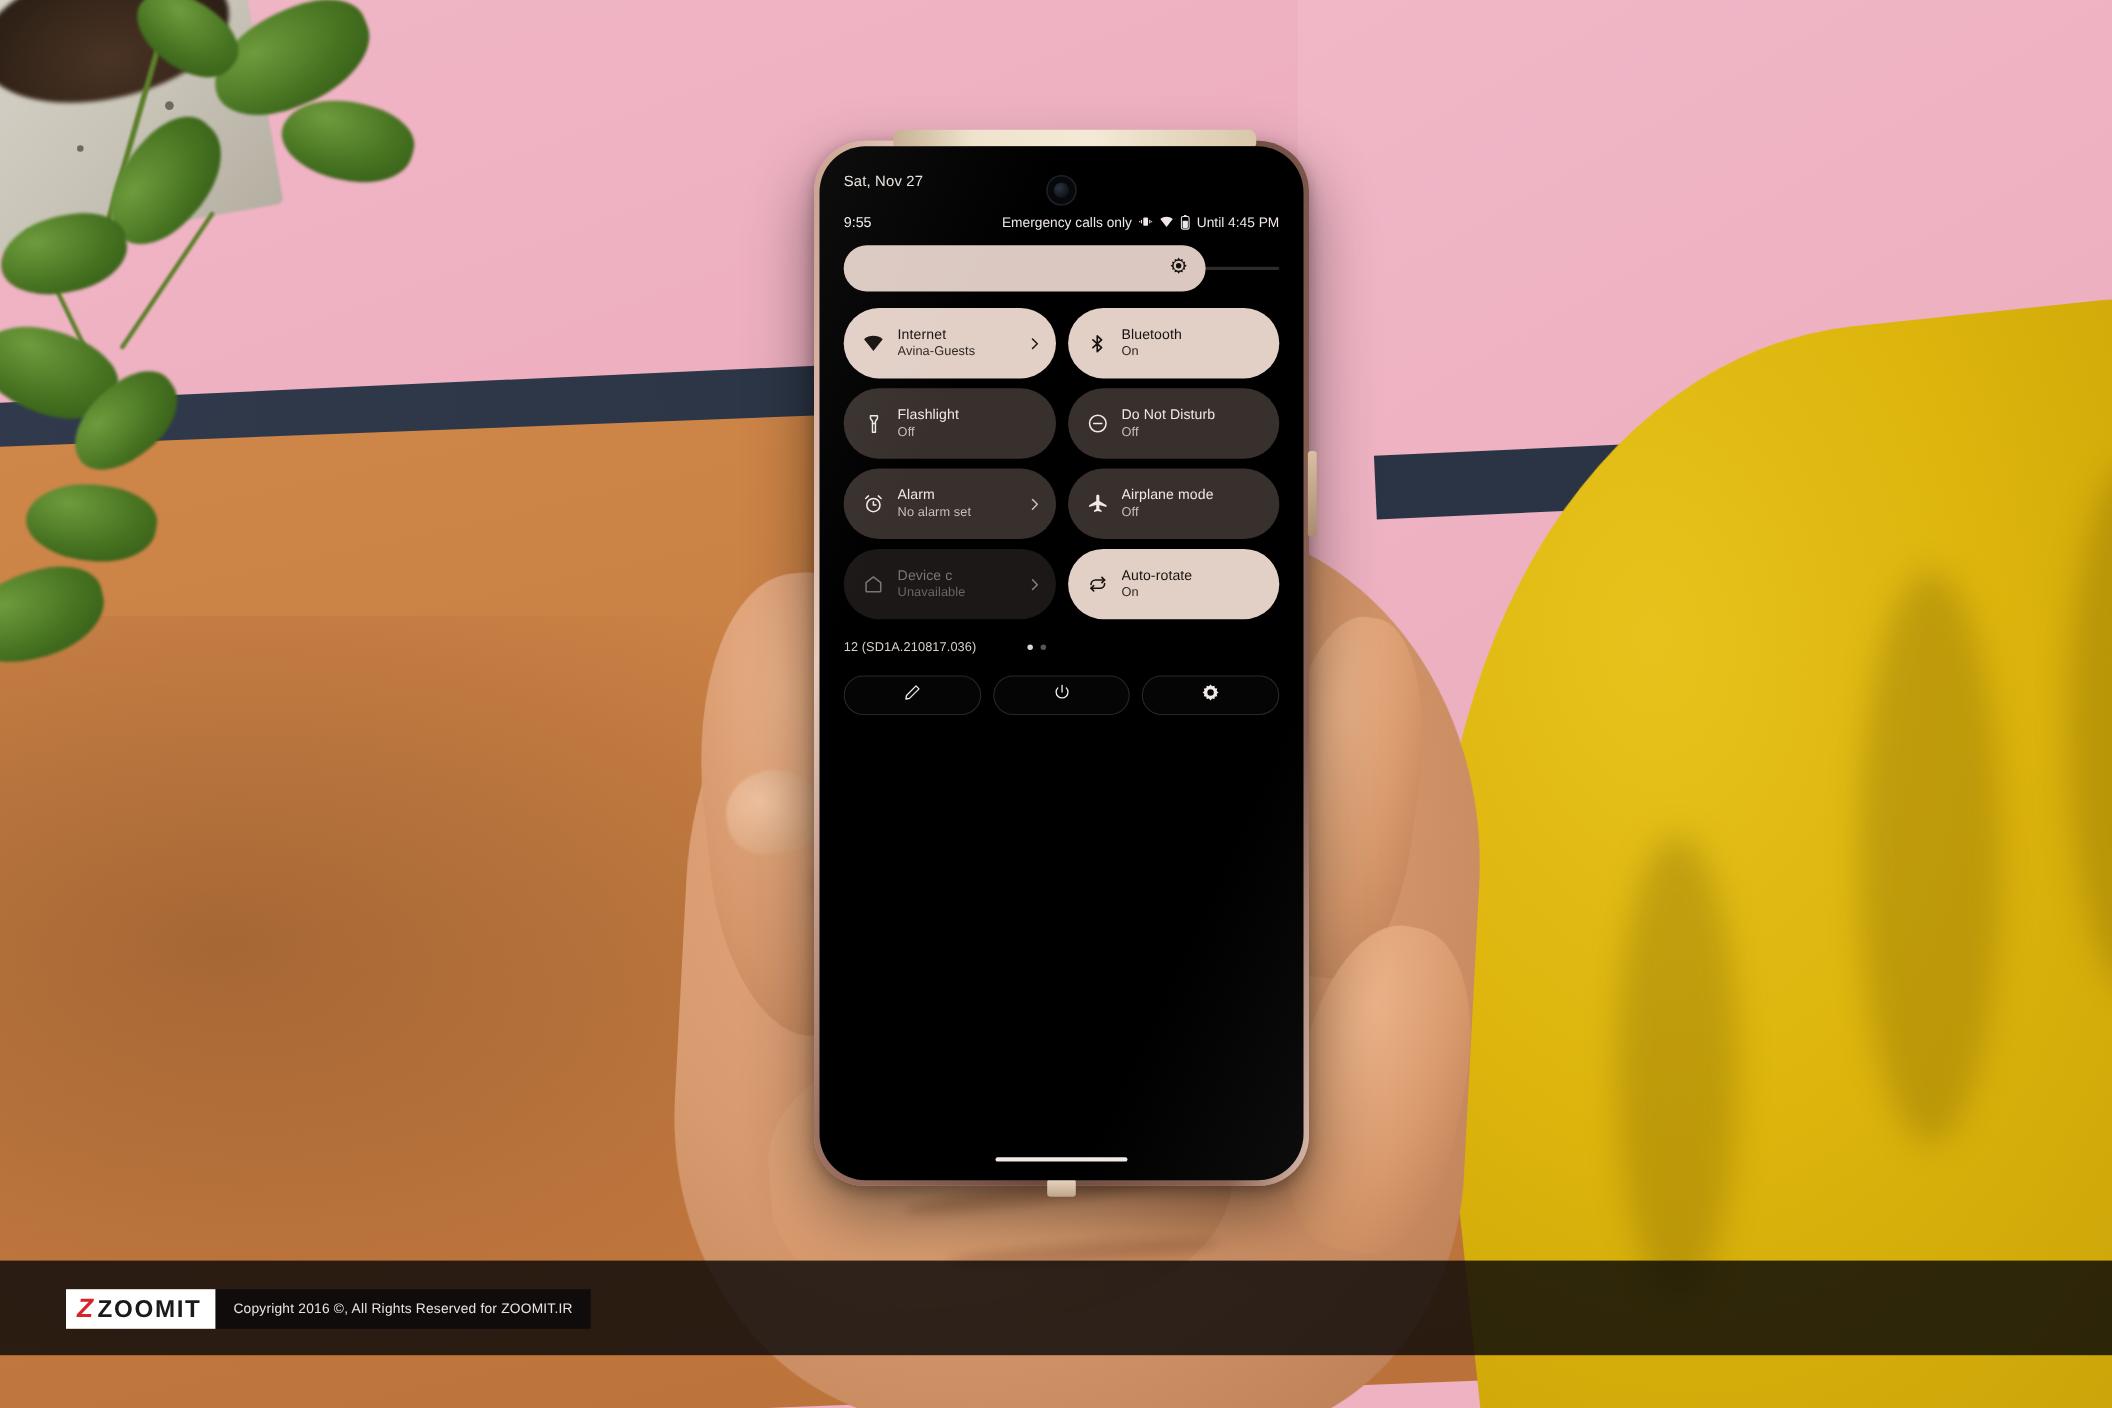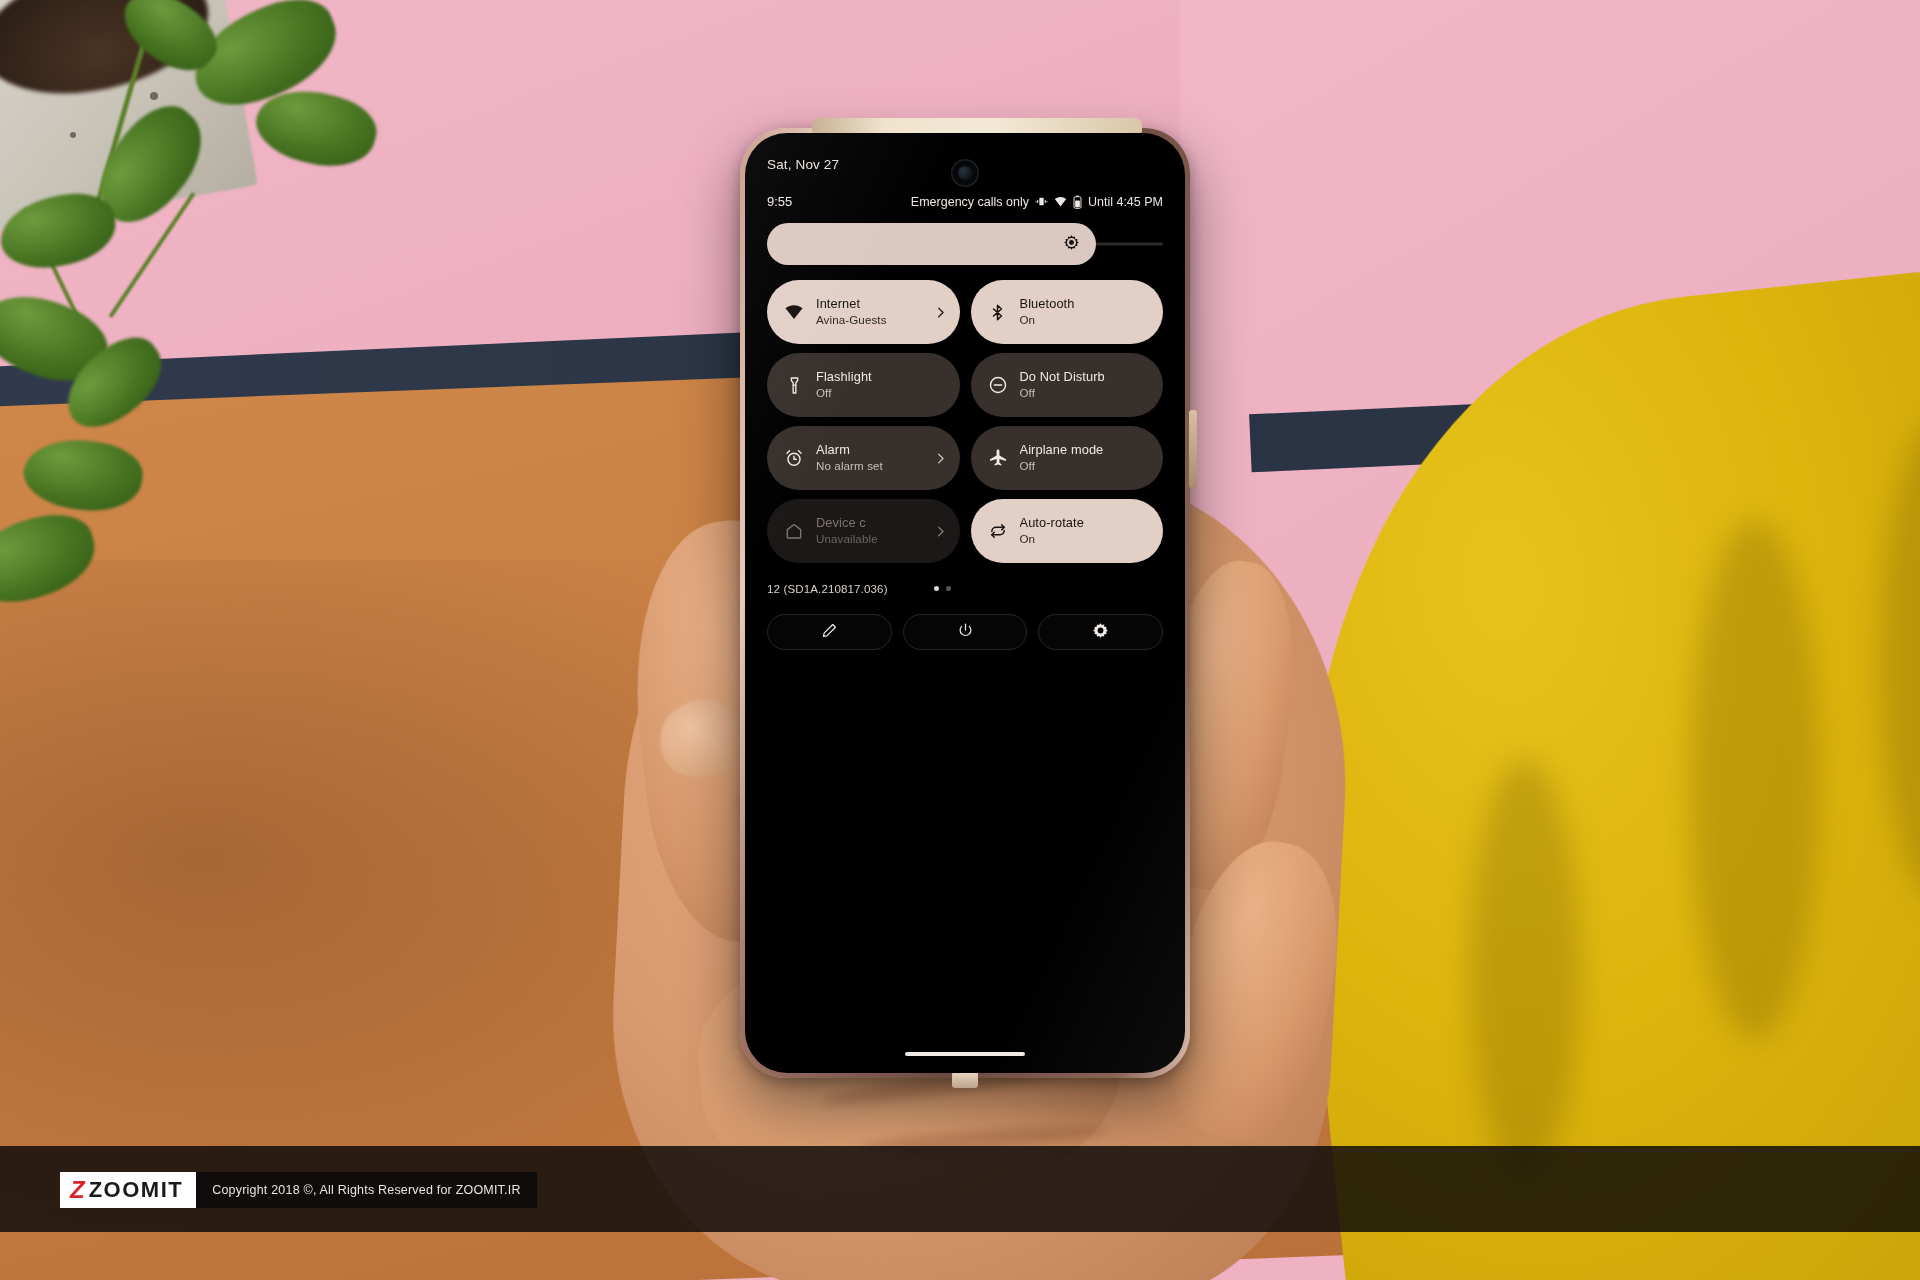--- a/index.html
+++ b/index.html
@@ -667,16 +667,16 @@
       <div class="screen-gloss"></div>
     </div>
   </div>
 
   <div class="wm-strip"></div>
   <div class="watermark">
     <div class="wm-logo">
       <span class="wm-z">Z</span>
       <span class="wm-zoomit">ZOOMIT</span>
     </div>
-    <div class="wm-copy">Copyright 2018 ©, All Rights Reserved for ZOOMIT.IR</div>
+    <div class="wm-copy">Copyright 2016 ©, All Rights Reserved for ZOOMIT.IR</div>
   </div>
 
 </div>
 
 </body></html>

